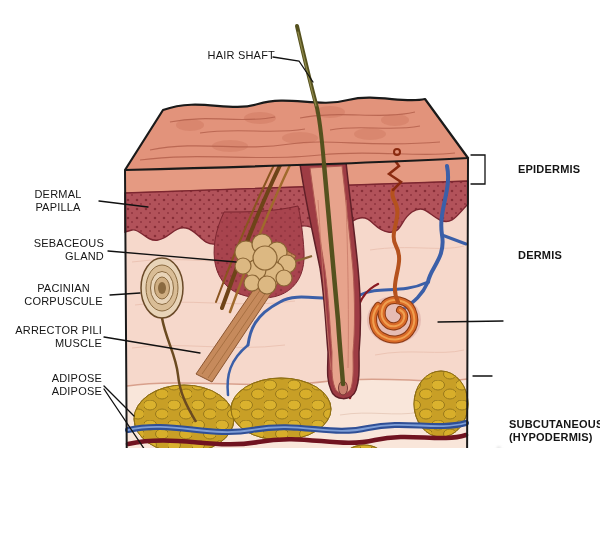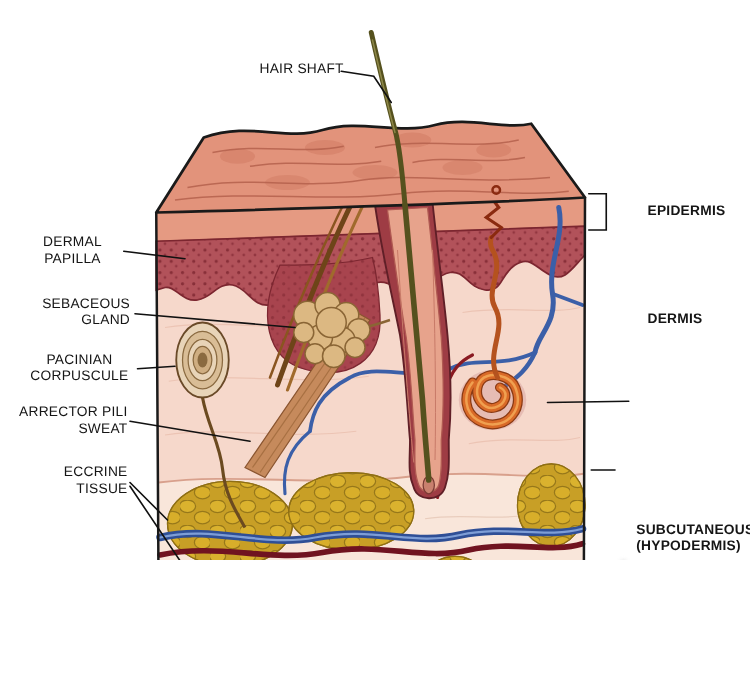--- a/index.html
+++ b/index.html
@@ -214,23 +214,23 @@
 </svg>
 
 <div class="lbl" style="left:200px;top:49px;width:75px;text-align:right">HAIR SHAFT</div>
 
 <div class="lbl" style="left:20px;top:188px;width:76px;text-align:center">DERMAL PAPILLA</div>
 
 <div class="lbl" style="left:12px;top:237px;width:92px;text-align:right">SEBACEOUS GLAND</div>
 
 <div class="lbl" style="left:16px;top:282px;width:95px;text-align:center">PACINIAN CORPUSCULE</div>
 
-<div class="lbl" style="left:14px;top:324px;width:88px;text-align:right">ARRECTOR PILI SWEAT</div>
-
-<div class="lbl" style="left:26px;top:372px;width:76px;text-align:right">ECCRINE TISSUE</div>
+<div class="lbl" style="left:14px;top:324px;width:88px;text-align:right">ARRECTOR PILI MUSCLE</div>
+
+<div class="lbl" style="left:26px;top:372px;width:76px;text-align:right">ADIPOSE ADIPOSE</div>
 
 <div class="lbl bold" style="left:491px;top:163px;width:105px">EPIDERMIS</div>
 
 <div class="lbl bold" style="left:491px;top:249px;width:80px">DERMIS</div>
 
 
 <div class="lbl bold" style="left:482px;top:418px;width:115px">SUBCUTANEOUS (HYPODERMIS)</div>
 
 <div class="watermark">
   <div>science</div>

